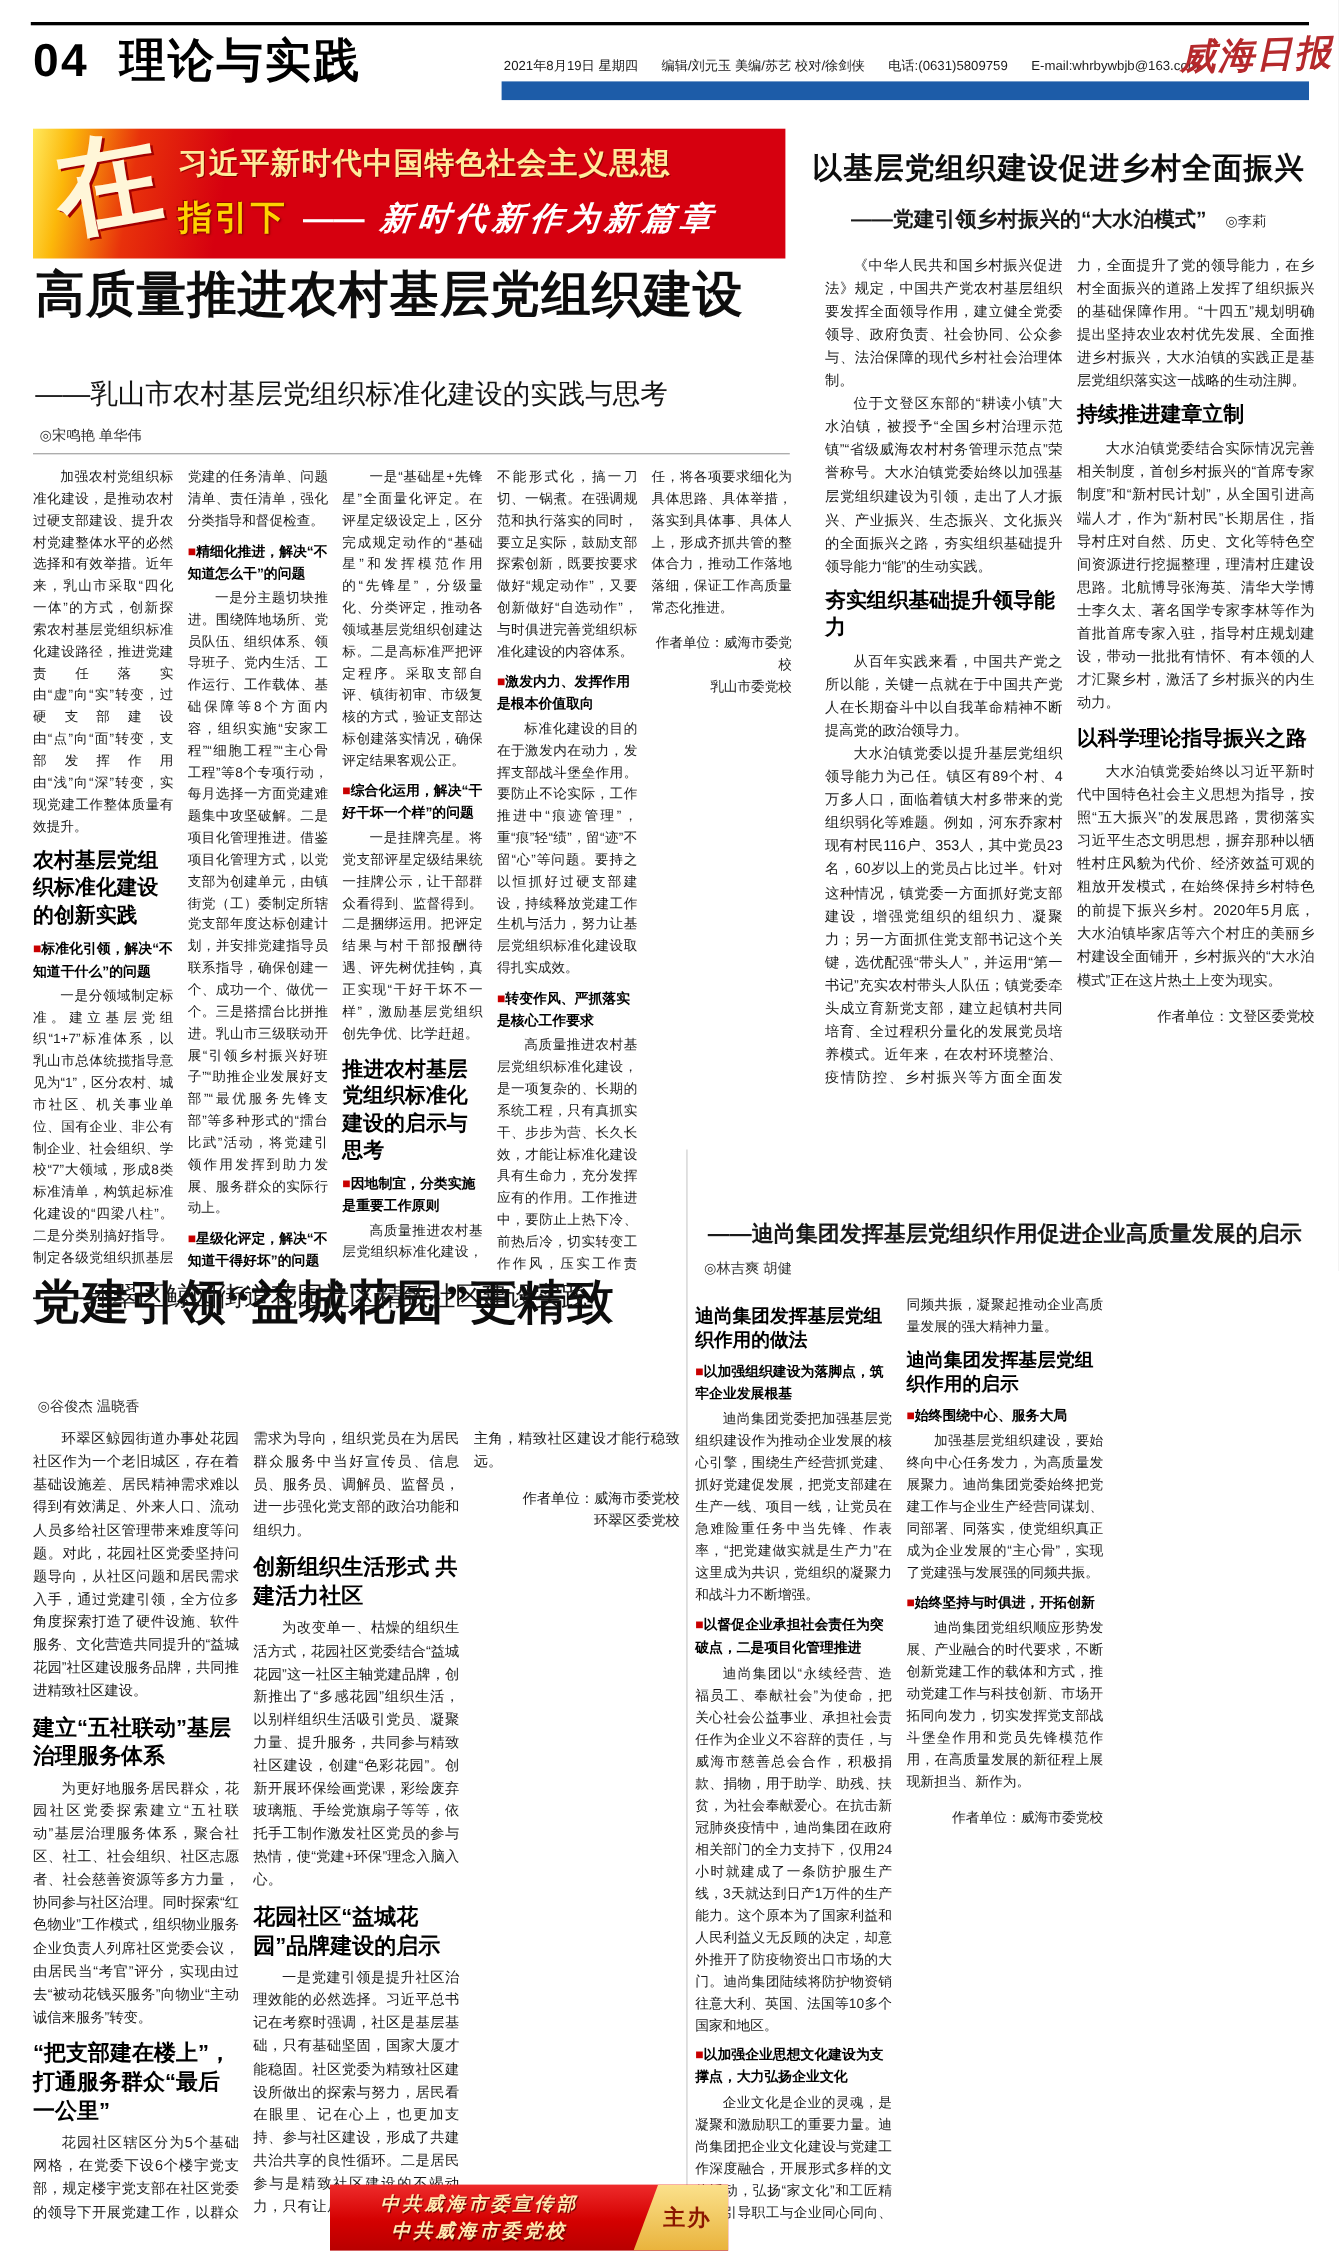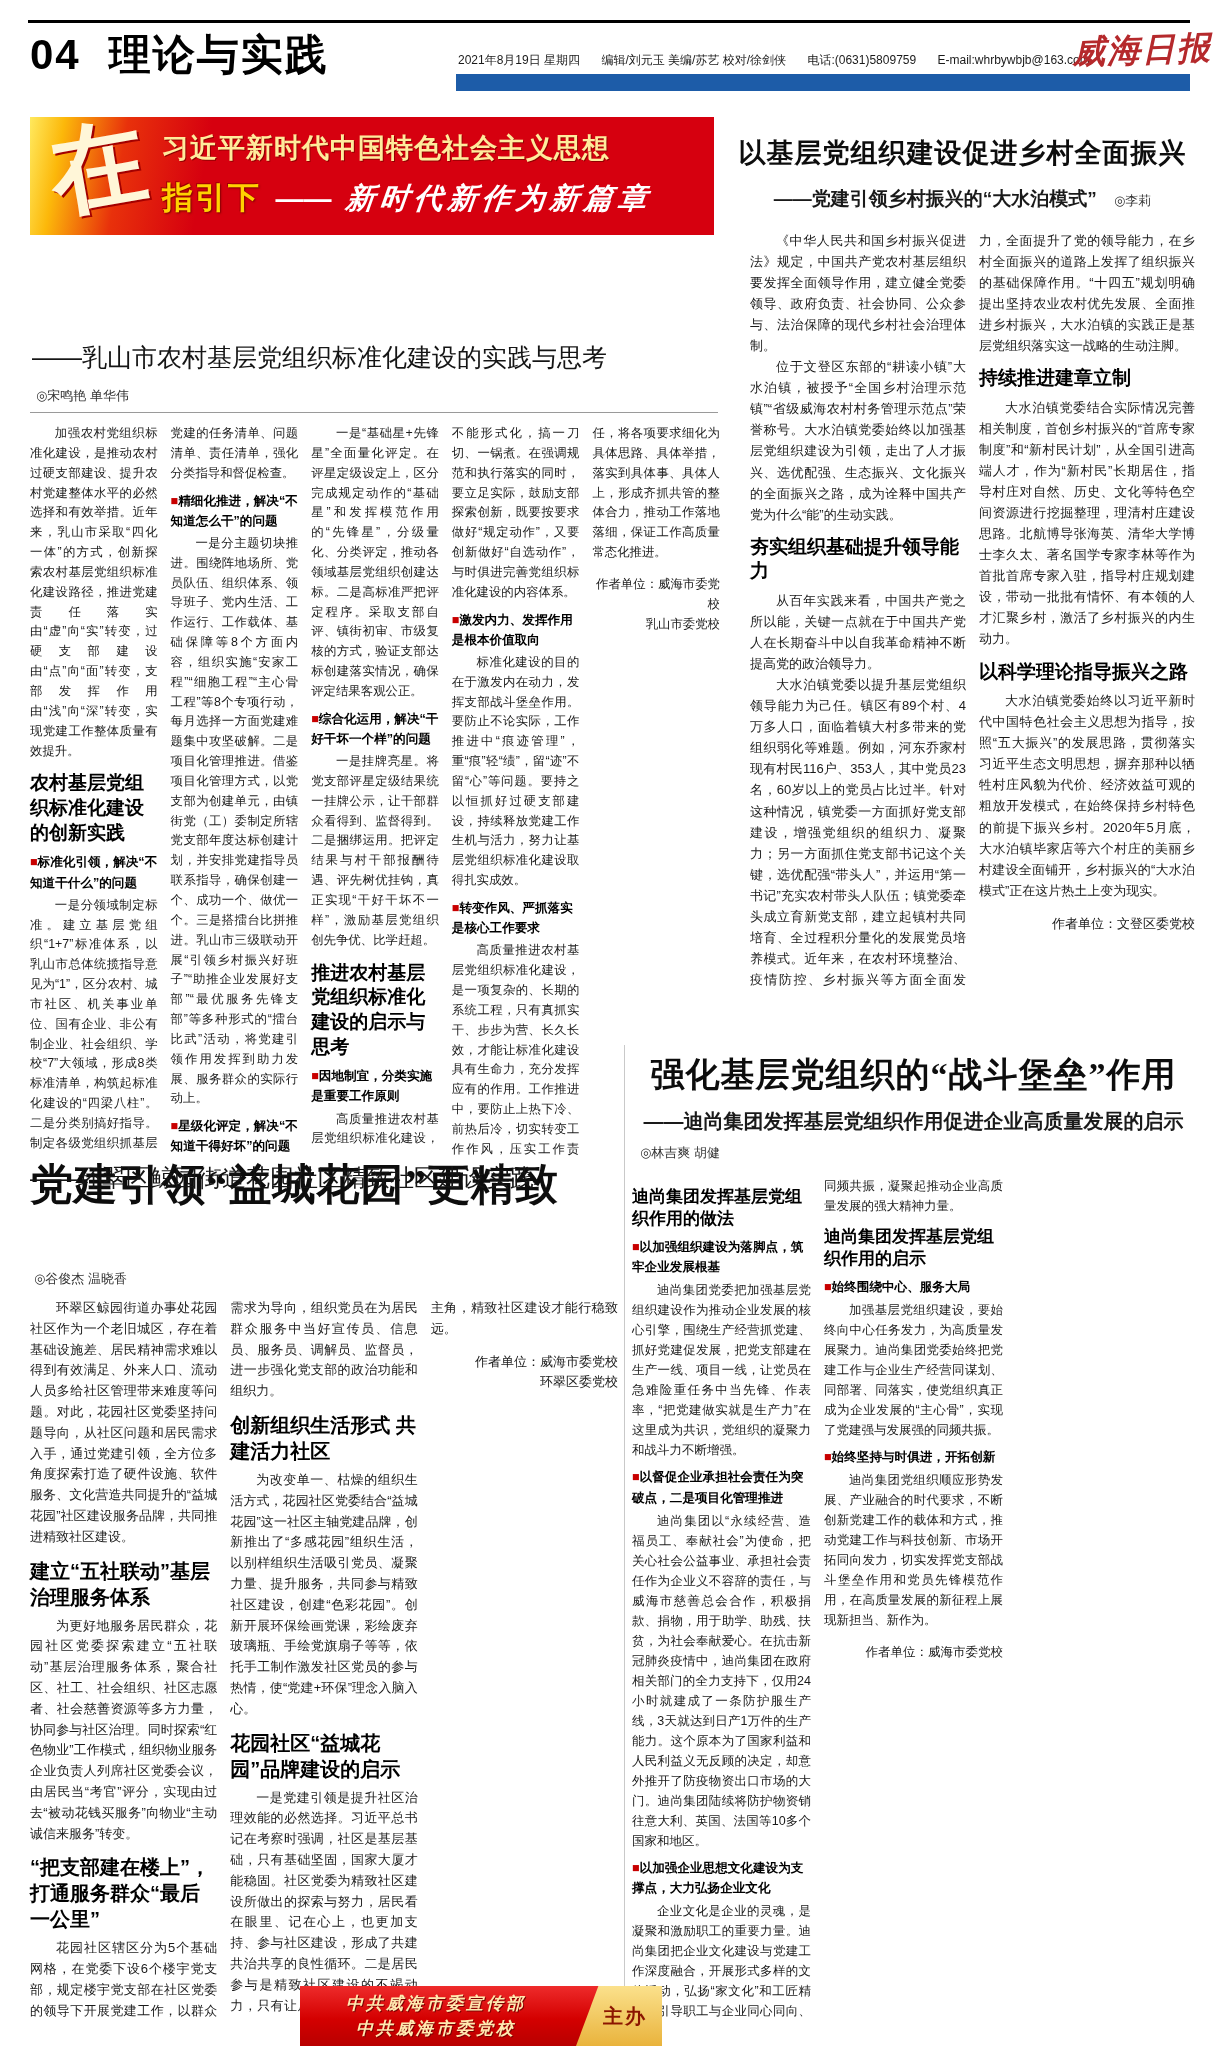--- a/index.html
+++ b/index.html
@@ -107,20 +107,21 @@
   <div class="abs banner">
     <div class="banner-zai">在</div>
     <div class="banner-l1">习近平新时代中国特色社会主义思想</div>
     <div class="banner-l2">
       <span class="banner-zhiyin">指引下</span>
       <span class="banner-dash">——</span>
       <span class="banner-script">新时代新作为新篇章</span>
     </div>
   </div>
 
+  <div class="abs headline a1-headline">高质量推进农村基层党组织建设</div>
   <div class="abs subtitle a1-subtitle">——乳山市农村基层党组织标准化建设的实践与思考</div>
   <div class="abs byline a1-byline">◎宋鸣艳 单华伟</div>
   <div class="abs rule a1-rule"></div>
   <div class="abs body-flow a1-body">
     <p>加强农村党组织标准化建设，是推动农村过硬支部建设、提升农村党建整体水平的必然选择和有效举措。近年来，乳山市采取“四化一体”的方式，创新探索农村基层党组织标准化建设路径，推进党建责任落实由“虚”向“实”转变，过硬支部建设由“点”向“面”转变，支部发挥作用由“浅”向“深”转变，实现党建工作整体质量有效提升。</p>
     <p class="h2">农村基层党组织标准化建设的创新实践</p>
     <p class="h3">■标准化引领，解决“不知道干什么”的问题</p>
     <p>一是分领域制定标准。建立基层党组织“1+7”标准体系，以乳山市总体统揽指导意见为“1”，区分农村、城市社区、机关事业单位、国有企业、非公有制企业、社会组织、学校“7”大领域，形成8类标准清单，构筑起标准化建设的“四梁八柱”。二是分类别搞好指导。制定各级党组织抓基层党建的任务清单、问题清单、责任清单，强化分类指导和督促检查。</p>
     <p class="h3">■精细化推进，解决“不知道怎么干”的问题</p>
     <p>一是分主题切块推进。围绕阵地场所、党员队伍、组织体系、领导班子、党内生活、工作运行、工作载体、基础保障等8个方面内容，组织实施“安家工程”“细胞工程”“主心骨工程”等8个专项行动，每月选择一方面党建难题集中攻坚破解。二是项目化管理推进。借鉴项目化管理方式，以党支部为创建单元，由镇街党（工）委制定所辖党支部年度达标创建计划，并安排党建指导员联系指导，确保创建一个、成功一个、做优一个。三是搭擂台比拼推进。乳山市三级联动开展“引领乡村振兴好班子”“助推企业发展好支部”“最优服务先锋支部”等多种形式的“擂台比武”活动，将党建引领作用发挥到助力发展、服务群众的实际行动上。</p>
@@ -139,34 +140,33 @@
 乳山市委党校</p>
   </div>
 
   <div class="abs headline a2-headline">以基层党组织建设促进乡村全面振兴</div>
   <div class="abs a2-subrow">
     <span>——党建引领乡村振兴的“大水泊模式”</span>
     <span class="byline">◎李莉</span>
   </div>
   <div class="abs body-flow a2-body">
     <p>《中华人民共和国乡村振兴促进法》规定，中国共产党农村基层组织要发挥全面领导作用，建立健全党委领导、政府负责、社会协同、公众参与、法治保障的现代乡村社会治理体制。</p>
-    <p>位于文登区东部的“耕读小镇”大水泊镇，被授予“全国乡村治理示范镇”“省级威海农村村务管理示范点”荣誉称号。大水泊镇党委始终以加强基层党组织建设为引领，走出了人才振兴、选优配强、生态振兴、文化振兴的全面振兴之路，成为诠释中国共产党为什么“能”的生动实践。</p>
+    <p>位于文登区东部的“耕读小镇”大水泊镇，被授予“全国乡村治理示范镇”“省级威海农村村务管理示范点”荣誉称号。大水泊镇党委始终以加强基层党组织建设为引领，走出了人才振兴、产业振兴、生态振兴、文化振兴的全面振兴之路，夯实组织基础提升领导能力“能”的生动实践。</p>
     <p class="h2">夯实组织基础提升领导能力</p>
     <p>从百年实践来看，中国共产党之所以能，关键一点就在于中国共产党人在长期奋斗中以自我革命精神不断提高党的政治领导力。</p>
     <p>大水泊镇党委以提升基层党组织领导能力为己任。镇区有89个村、4万多人口，面临着镇大村多带来的党组织弱化等难题。例如，河东乔家村现有村民116户、353人，其中党员23名，60岁以上的党员占比过半。针对这种情况，镇党委一方面抓好党支部建设，增强党组织的组织力、凝聚力；另一方面抓住党支部书记这个关键，选优配强“带头人”，并运用“第一书记”充实农村带头人队伍；镇党委牵头成立育新党支部，建立起镇村共同培育、全过程积分量化的发展党员培养模式。近年来，在农村环境整治、疫情防控、乡村振兴等方面全面发力，全面提升了党的领导能力，在乡村全面振兴的道路上发挥了组织振兴的基础保障作用。“十四五”规划明确提出坚持农业农村优先发展、全面推进乡村振兴，大水泊镇的实践正是基层党组织落实这一战略的生动注脚。</p>
     <p class="h2">持续推进建章立制</p>
     <p>大水泊镇党委结合实际情况完善相关制度，首创乡村振兴的“首席专家制度”和“新村民计划”，从全国引进高端人才，作为“新村民”长期居住，指导村庄对自然、历史、文化等特色空间资源进行挖掘整理，理清村庄建设思路。北航博导张海英、清华大学博士李久太、著名国学专家李林等作为首批首席专家入驻，指导村庄规划建设，带动一批批有情怀、有本领的人才汇聚乡村，激活了乡村振兴的内生动力。</p>
     <p class="h2">以科学理论指导振兴之路</p>
     <p>大水泊镇党委始终以习近平新时代中国特色社会主义思想为指导，按照“五大振兴”的发展思路，贯彻落实习近平生态文明思想，摒弃那种以牺牲村庄风貌为代价、经济效益可观的粗放开发模式，在始终保持乡村特色的前提下振兴乡村。2020年5月底，大水泊镇毕家店等六个村庄的美丽乡村建设全面铺开，乡村振兴的“大水泊模式”正在这片热土上变为现实。</p>
     <p class="attr">作者单位：文登区委党校</p>
   </div>
 
   <div class="abs vrule mid-vrule"></div>
 
-  <div class="abs headline a3-headline">强化基层党组织的“战斗堡垒”作用</div>
   <div class="abs a3-subtitle">——迪尚集团发挥基层党组织作用促进企业高质量发展的启示</div>
   <div class="abs byline a3-byline">◎林吉爽 胡健</div>
   <div class="abs body-flow a3-body">
     <p class="h2">迪尚集团发挥基层党组织作用的做法</p>
     <p class="h3">■以加强组织建设为落脚点，筑牢企业发展根基</p>
     <p>迪尚集团党委把加强基层党组织建设作为推动企业发展的核心引擎，围绕生产经营抓党建、抓好党建促发展，把党支部建在生产一线、项目一线，让党员在急难险重任务中当先锋、作表率，“把党建做实就是生产力”在这里成为共识，党组织的凝聚力和战斗力不断增强。</p>
     <p class="h3">■以督促企业承担社会责任为突破点，二是项目化管理推进</p>
     <p>迪尚集团以“永续经营、造福员工、奉献社会”为使命，把关心社会公益事业、承担社会责任作为企业义不容辞的责任，与威海市慈善总会合作，积极捐款、捐物，用于助学、助残、扶贫，为社会奉献爱心。在抗击新冠肺炎疫情中，迪尚集团在政府相关部门的全力支持下，仅用24小时就建成了一条防护服生产线，3天就达到日产1万件的生产能力。这个原本为了国家利益和人民利益义无反顾的决定，却意外推开了防疫物资出口市场的大门。迪尚集团陆续将防护物资销往意大利、英国、法国等10多个国家和地区。</p>
     <p class="h3">■以加强企业思想文化建设为支撑点，大力弘扬企业文化</p>
     <p>企业文化是企业的灵魂，是凝聚和激励职工的重要力量。迪尚集团把企业文化建设与党建工作深度融合，开展形式多样的文体活动，弘扬“家文化”和工匠精神，引导职工与企业同心同向、同频共振，凝聚起推动企业高质量发展的强大精神力量。</p>

